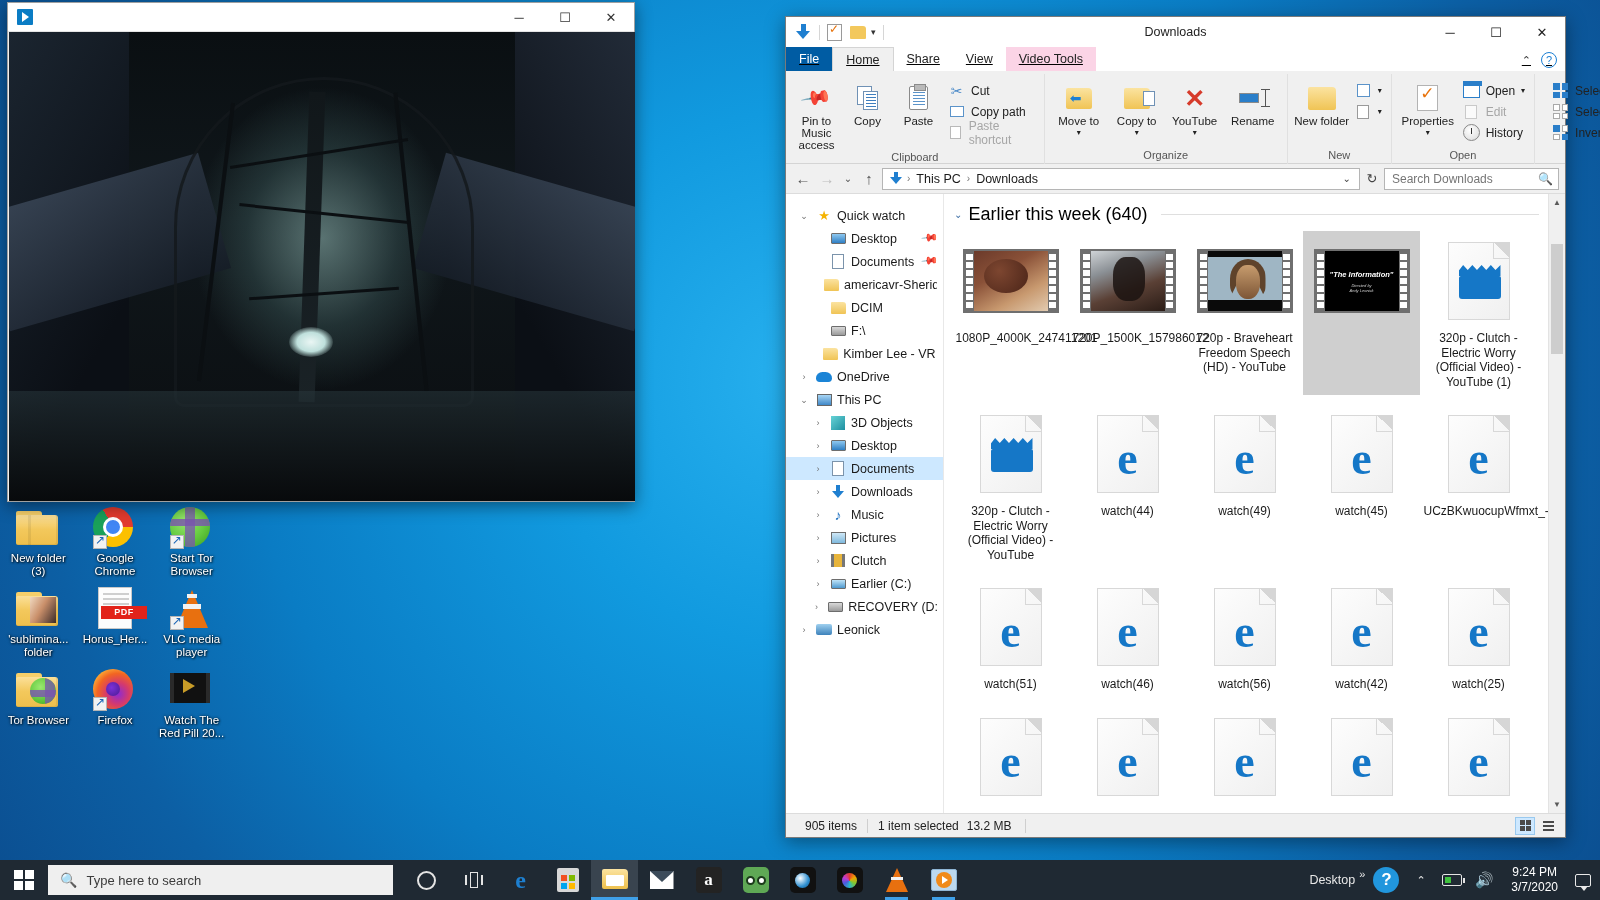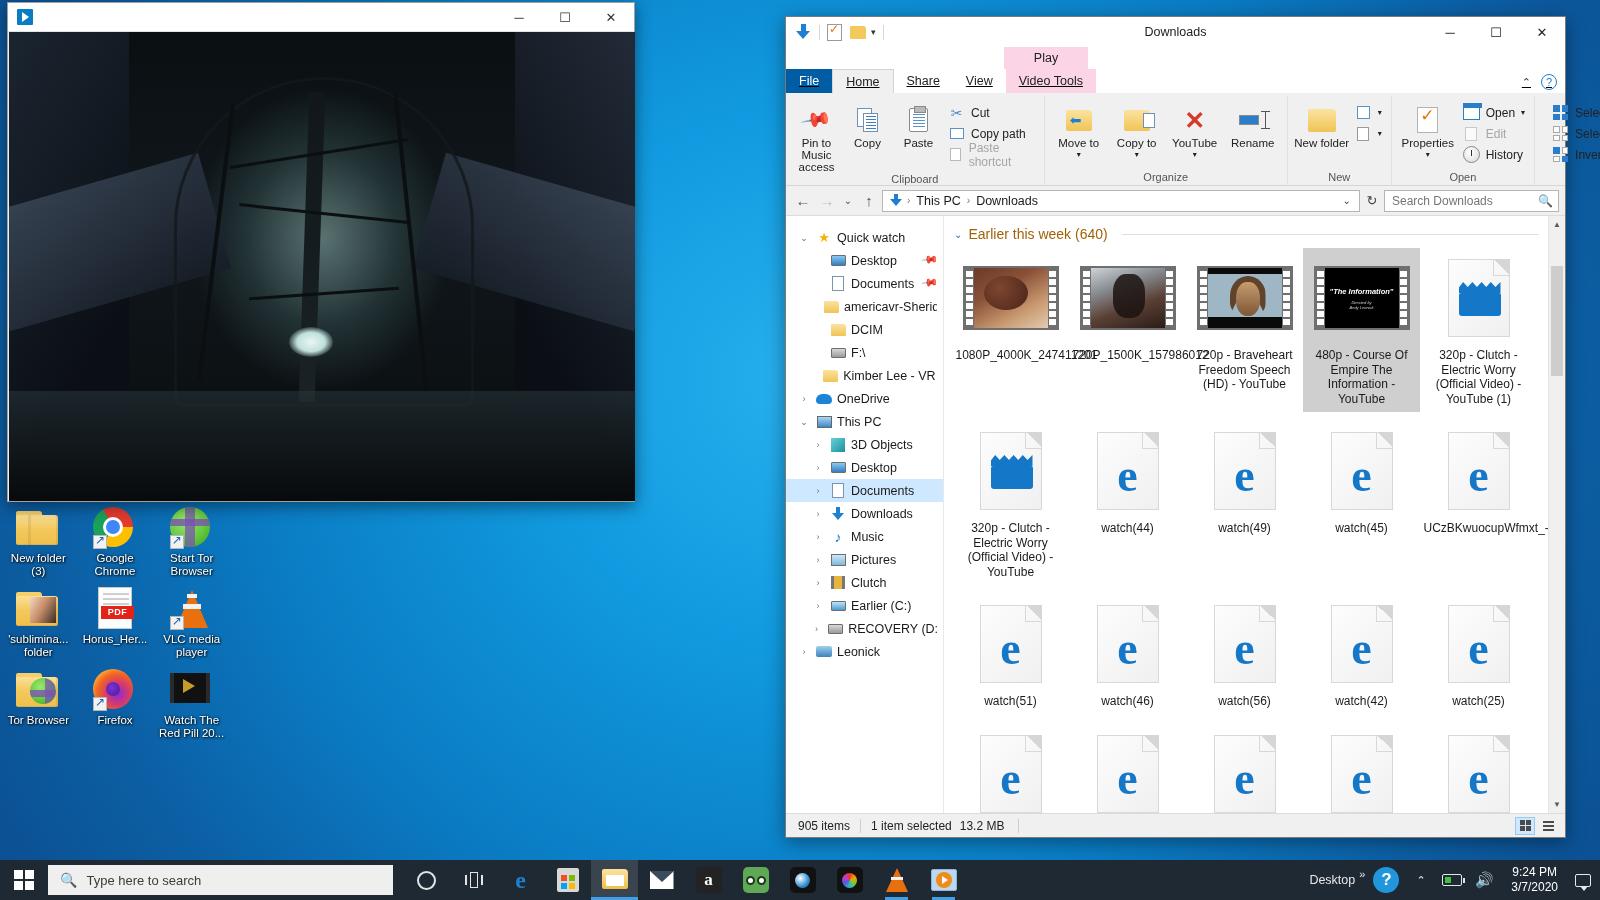--- a/index.html
+++ b/index.html
@@ -52,21 +52,21 @@
   
   .tor { width:40px; height:40px; border-radius:50%; margin-top:2px;
     background:radial-gradient(circle at 40% 35%, #9be870 0%, #62c93d 55%, #3a9c22 100%);
     position:relative; overflow:hidden; }
   .tor:before { content:""; position:absolute; left:-4px; top:12px; width:48px; height:7px; background:#7a54b0; opacity:.8; }
   .tor:after { content:""; position:absolute; left:15px; top:-6px; width:10px; height:52px; background:#7a54b0; opacity:.75; }
 
   
   .pdfdoc { width:34px; height:42px; background:#fdfdfd; border:1px solid #c9c9c9; position:relative; }
   .pdfdoc .ln { position:absolute; left:4px; height:2px; background:#cfcfcf; width:26px; }
-  .pdfdoc .pdftag { position:absolute; left:2px; bottom:9px; width:33px; height:13px; background:#e2231a; color:#fff;
+  .pdfdoc .pdftag { position:absolute; left:2px; bottom:9px; width:46px; height:13px; background:#e2231a; color:#fff;
     font-size:9px; font-weight:bold; text-align:center; line-height:13px; letter-spacing:.5px; }
 
   
   .cone { width:0; height:0; margin-top:4px; border-left:16px solid transparent; border-right:16px solid transparent;
     border-bottom:38px solid #e8700f; position:relative; }
   .cone:before { content:""; position:absolute; left:-9px; top:14px; width:18px; height:5px; background:#f2f2f2; }
   .cone:after { content:""; position:absolute; left:-5px; top:4px; width:10px; height:4px; background:#f2f2f2; }
 
   
   .ffx { width:40px; height:40px; border-radius:50%; margin-top:2px;
@@ -231,21 +231,21 @@
   .n-music { color:#1b6fbf; font-size:14px; }
   .n-pic { width:15px; height:12px; background:linear-gradient(180deg,#cfe8f7,#7fb9dd); border:1px solid #6e6e6e; }
   .n-vid { width:14px; height:13px; background:#2f2f2f; border-left:3px solid #777; border-right:3px solid #777; }
   .n-vid:after { content:""; display:block; width:100%; height:100%; background:#e8b53c; }
   .n-net { width:16px; height:11px; background:linear-gradient(180deg,#9fd0ef,#3d82bb); border-radius:2px; }
 
   
   .content { flex:1; position:relative; overflow:hidden; background:#fff; }
   .grouphdr { display:flex; align-items:center; gap:6px; padding:10px 12px 2px 10px; }
   .grouphdr .gchev { color:#3d6ea5; font-size:10px; }
-  .grouphdr .gtext { color:#a16207; font-size:14px; }
+  .grouphdr .gtext { color:#000000; font-size:18px; }
   .grouphdr .gline { flex:1; height:1px; background:#dfdfdf; margin-left:8px; margin-right:14px; }
 
   .grid { display:flex; flex-wrap:wrap; padding:4px 0 0 8px; width:656px; }
   .cell { width:117px; margin:0 0 9px 0; padding:4px 2px 6px 2px; display:flex; flex-direction:column; align-items:center; text-align:center; }
   .cell.selected { background:#cfcfcf; }
   .cell .thumbwrap { height:92px; display:flex; align-items:center; justify-content:center; }
   .cell .cname { font-size:12px; color:#1a1a1a; line-height:14.5px; margin-top:4px; max-width:110px; }
 
   
   .film { width:96px; height:64px; background:#6f6f6f; display:flex; align-items:center; padding:0 2px; }
@@ -276,21 +276,21 @@
   .clapicon .cbody { position:absolute; left:0; bottom:0; width:42px; height:23px; background:#1577c7; border-radius:2px 2px 3px 3px; }
   .clapicon .ctop { position:absolute; left:0; top:0; width:42px; height:11px; background:#1577c7;
       clip-path:polygon(0 55%,11% 0,22% 45%,33% 0,44% 45%,55% 0,66% 45%,77% 0,88% 45%,100% 0,100% 100%,0 100%); }
 
   
   .vscroll { position:absolute; right:0; top:0; width:17px; bottom:0; background:#f0f0f0; border-left:1px solid #e3e3e3; }
   .vscroll .arrow { height:17px; display:flex; align-items:center; justify-content:center; color:#5a5a5a; font-size:8px; }
   .vscroll .thumbbar { position:absolute; left:2px; right:2px; top:50px; height:110px; background:#cdcdcd; }
 
   
-  .statusbar { height:24px; background:#f0f0f0; border-top:1px solid #dcdcdc; display:flex; align-items:center; font-size:12px; color:#222; padding-left:12px; }
+  .statusbar { height:24px; background:#f0f0f0; border-top:1px solid #dcdcdc; display:flex; align-items:center; font-size:12px; color:#222; padding-left:19px; }
   .statusbar .sep { width:1px; height:14px; background:#cfcfcf; margin:0 10px; }
   .statusbar .viewbtns { margin-left:auto; display:flex; gap:3px; padding-right:7px; }
   .vbtn { width:20px; height:18px; border:1px solid transparent; display:flex; align-items:center; justify-content:center; }
   .vbtn.on { background:#cde8ff; border-color:#99c9ef; }
   .vbtn .g { display:grid; grid-template-columns:5px 5px; grid-template-rows:5px 5px; gap:1px; }
   .vbtn .g i { background:#4a4a4a; }
   .vbtn .l { display:flex; flex-direction:column; gap:2px; }
   .vbtn .l i { width:11px; height:2px; background:#4a4a4a; }
 
   
@@ -479,23 +479,20 @@
     <div class="caret">▾</div>
     <div class="sep"></div>
     <div class="wtitle">Downloads</div>
     <div class="wbtns">
       <div class="wbtn">─</div>
       <div class="wbtn">☐</div>
       <div class="wbtn close">✕</div>
     </div>
   </div>
 
-  <div style="height:22px;background:#fff;position:relative;">
-    <div style="position:absolute;left:218px;top:0;width:84px;height:22px;background:#fbd4e6;display:flex;align-items:center;justify-content:center;font-size:12.5px;color:#222;">Play</div>
-  </div>
 
   <div class="tabstrip">
     <div class="tab file">File</div>
     <div class="tab active">Home</div>
     <div class="tab">Share</div>
     <div class="tab">View</div>
     <div class="tab ctx">Video Tools</div>
     <div class="helpicons">
       <span class="hicon">⌃</span>
       <span class="hicon q">?</span>
@@ -996,21 +993,20 @@
                   <i></i>
                   <i></i>
                   <i></i>
                   <i></i>
                   <i></i>
                   <i></i>
                   <i></i>
                 </span>
               </div>
             </div>
-            <div class="cname">480p - Course Of Empire The Information - YouTube</div>
           </div>
           <div class="cell">
             <div class="thumbwrap">
               <div class="pageicon">
                 <div class="dogear"></div>
                 <div class="clapicon">
                   <div class="ctop"></div>
                   <div class="cbody"></div>
                 </div>
               </div>

